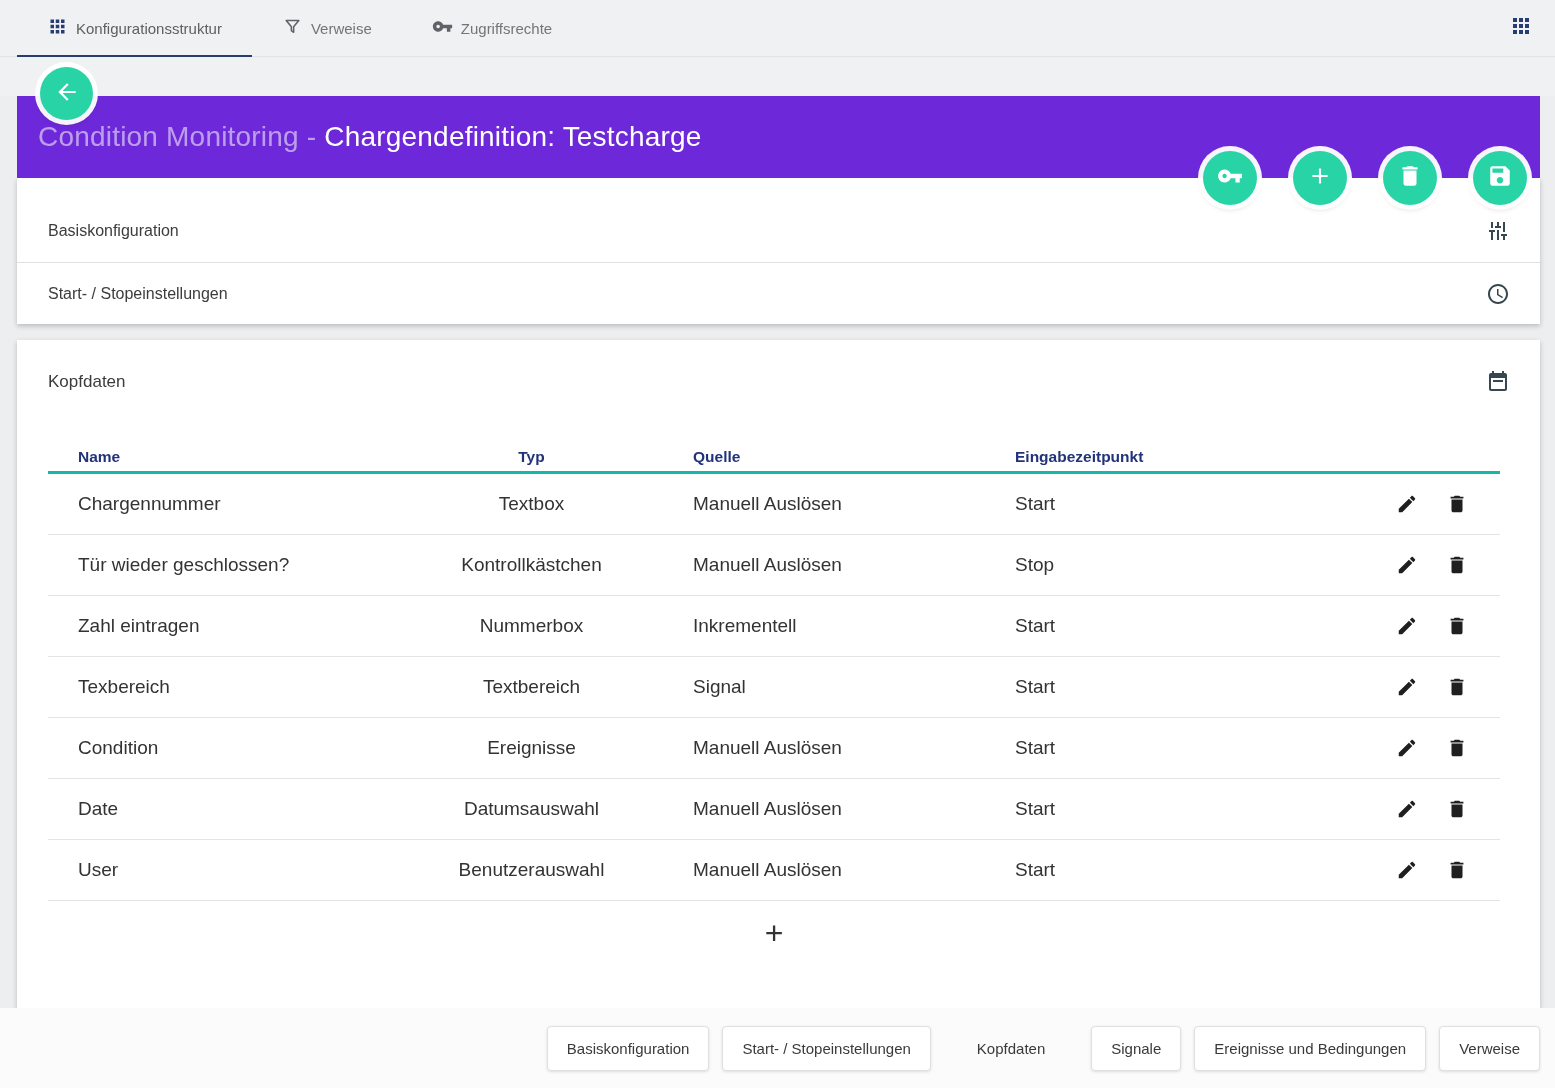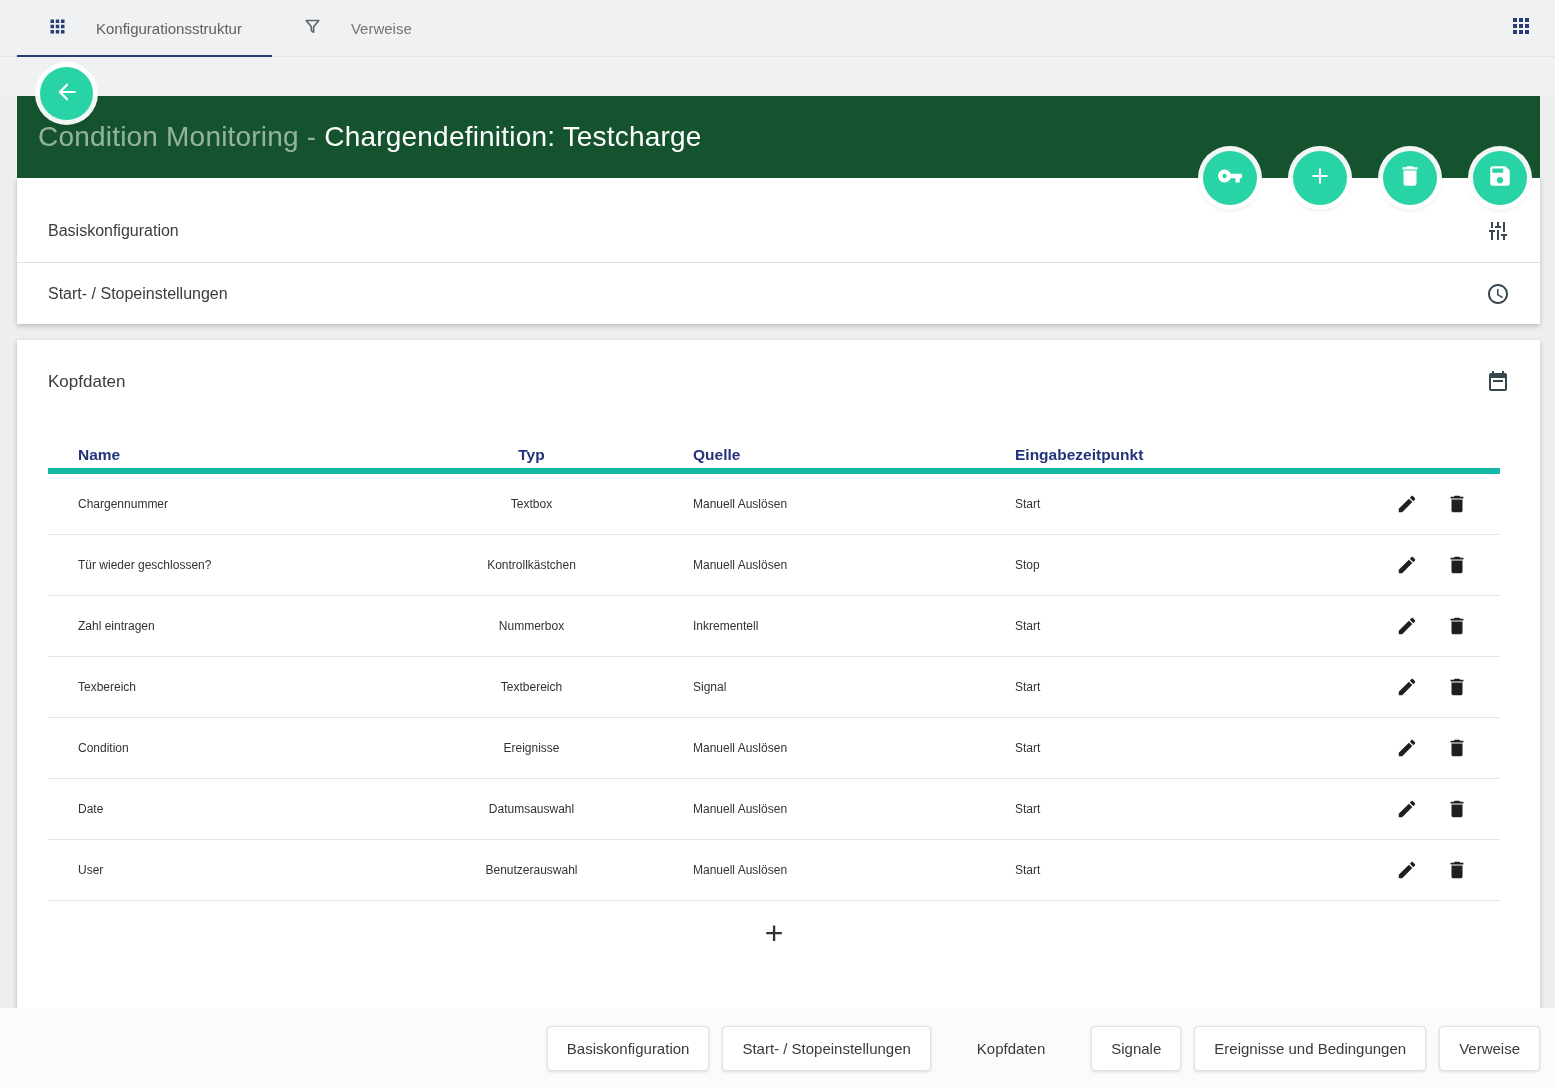--- a/index.html
+++ b/index.html
@@ -7,21 +7,21 @@
     width: 1555px; height: 1088px; margin: 0; position: relative;
     font-family: "Liberation Sans", sans-serif;
     background: #eceeef; overflow: hidden;
   }
   
   .tabbar {
     height: 57px; background: #f0f1f2; display: flex; align-items: stretch;
     padding-left: 17px; border-bottom: 1px solid #e3e3e3;
   }
   .tab {
-    display: flex; align-items: center; gap: 28px; padding: 0 30px;
+    display: flex; align-items: center; gap: 8px; padding: 0 30px;
     position: relative; cursor: pointer; color: #757575; font-size: 15px;
   }
   .tab.active { color: #5f5f5f; }
   .tab.active::after {
     content: ""; position: absolute; left: 0; right: 0; bottom: -1px;
     height: 2px; background: #263c72;
   }
   .tab svg { width: 21px; height: 21px; }
   .tabbar-right { margin-left: auto; align-self: center; margin-right: 22px; cursor: pointer; }
   .tabbar-right svg { width: 24px; height: 24px; }
@@ -32,21 +32,21 @@
     width: 54px; height: 54px; border-radius: 50%; background: #28d3a6;
     display: flex; align-items: center; justify-content: center; cursor: pointer;
     box-shadow: 0 0 0 5px rgba(255,255,255,0.95), 0 3px 6px rgba(0,0,0,0.25);
   }
   .fab svg { width: 26px; height: 26px; fill: #fff; }
   .back-fab { position: absolute; left: 40px; top: 67px; width: 53px; height: 53px; z-index: 6; }
 
   
   .content { margin: 0 15px 0 17px; }
   .page-header {
-    position: relative; height: 82px; background: #14532d; color: #fff;
+    position: relative; height: 82px; background: #6d28d9; color: #fff;
     display: flex; align-items: center; padding-left: 21px;
   }
   .page-title { font-size: 28px; letter-spacing: 0.2px; }
   .title-prefix { color: rgba(255,255,255,0.55); font-weight: 400; }
   .title-main { color: #ffffff; font-weight: 500; }
   .fab-row { position: absolute; right: 13px; bottom: -27px; display: flex; gap: 36px; z-index: 5; }
 
   .section-card { background: #fff; box-shadow: 0 2px 5px rgba(0,0,0,0.22); padding-top: 22px; }
   .section-row {
     height: 62px; display: flex; align-items: center; padding: 0 30px 0 31px;
@@ -60,30 +60,30 @@
   .main-card { background: #fff; box-shadow: 0 2px 5px rgba(0,0,0,0.22); height: 668px; }
   .card-head {
     display: flex; align-items: center; padding: 30px 30px 0 31px;
     font-size: 17px; color: #3c3c3c;
   }
   .card-head svg { width: 24px; height: 24px; fill: #37474f; margin-left: auto; cursor: pointer; }
 
   .table { margin: 48px 40px 0 31px; }
   .thead {
     display: flex; align-items: center; height: 32px;
-    border-bottom: 6px solid #14b8a6; font-weight: bold; color: #22337a; font-size: 15.5px;
+    border-bottom: 3px solid #14b8a6; font-weight: bold; color: #22337a; font-size: 15.5px;
   }
   .col-name { width: 322px; padding-left: 30px; }
   .col-typ { width: 323px; text-align: center; }
   .col-quelle { width: 322px; }
   .col-zeit { width: 300px; }
   .col-actions { margin-left: auto; display: flex; align-items: center; gap: 28px; padding-right: 32px; }
   .trow {
     display: flex; align-items: center; height: 61px;
-    border-bottom: 1px solid #e4e4e4; font-size: 12px; color: #333;
+    border-bottom: 1px solid #e4e4e4; font-size: 19px; color: #333;
   }
   .icon-btn { background: none; border: none; padding: 0; cursor: pointer; line-height: 0; }
   .icon-btn svg { width: 22px; height: 22px; fill: #1f1f1f; }
   .add-row { display: flex; justify-content: center; margin-top: 16px; }
   .add-row .icon-btn { font-size: 30px; color: #333; line-height: 1; font-weight: 300; }
 
   
   .footer {
     height: 80px; display: flex; align-items: center; justify-content: flex-end;
     gap: 13px; padding-right: 15px; background: #fbfbfb;
@@ -109,20 +109,28 @@
     </span>
     <span>Konfigurationsstruktur</span>
   </div>
   <div class="tab">
     <span>
       <svg viewBox="0 0 24 24" fill="none" stroke="#5f6368" stroke-width="1.8" stroke-linejoin="round">
           <path d="M4.8 5.2h14.4l-5.9 7.2v6.2l-2.6-1.9v-4.3L4.8 5.2z"></path>
         </svg>
     </span>
     <span>Verweise</span>
+  </div>
+  <div class="tab">
+    <span>
+      <svg viewBox="0 0 24 24" fill="#5f6368">
+          <path d="M12.65 10C11.83 7.67 9.61 6 7 6c-3.31 0-6 2.69-6 6s2.69 6 6 6c2.61 0 4.83-1.67 5.65-4H17v4h4v-4h2v-4H12.65zM7 14c-1.1 0-2-.9-2-2s.9-2 2-2 2 .9 2 2-.9 2-2 2z"></path>
+        </svg>
+    </span>
+    <span>Zugriffsrechte</span>
   </div>
   <div class="tabbar-right">
     <svg viewBox="0 0 24 24" fill="#263c72">
         <path d="M4 8h4V4H4v4zm6 0h4V4h-4v4zm6-4v4h4V4h-4zM4 14h4v-4H4v4zm6 0h4v-4h-4v4zm6 0h4v-4h-4v4zM4 20h4v-4H4v4zm6 0h4v-4h-4v4zm6 0h4v-4h-4v4z"></path>
       </svg>
   </div>
 </div>
 <div class="substrip"></div>
 
 <div class="fab back-fab">

